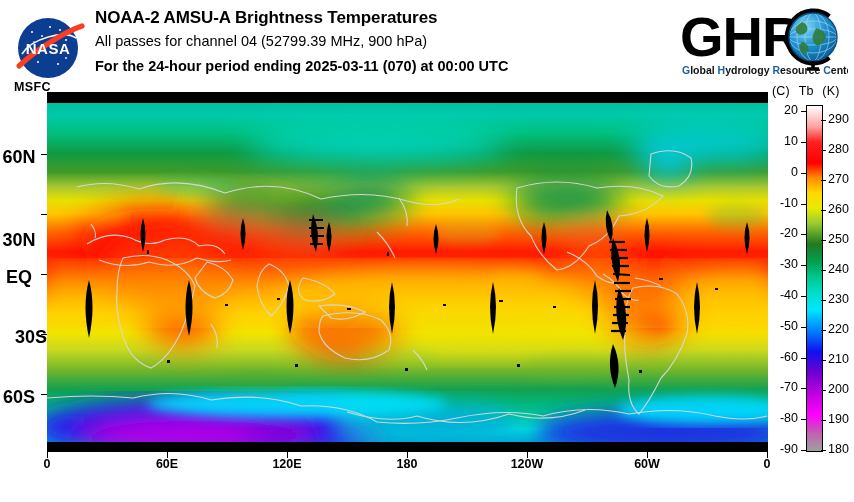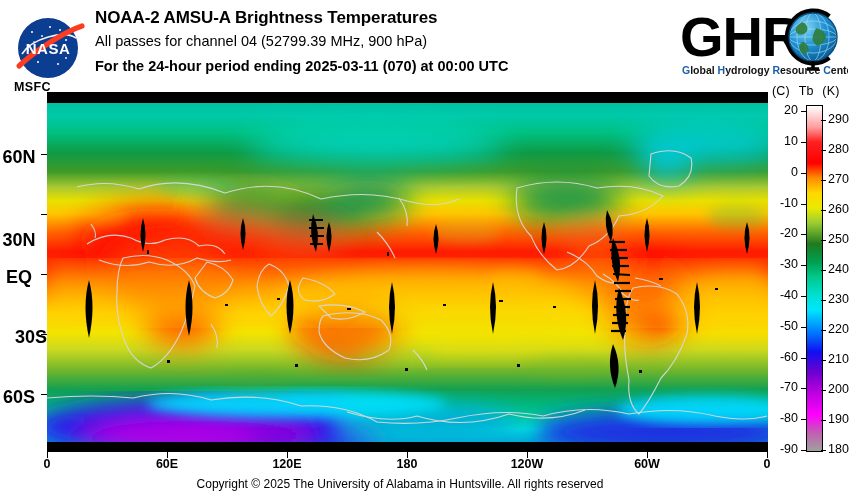--- a/index.html
+++ b/index.html
@@ -361,21 +361,20 @@
 
   <div class="tick" style="left:527px;top:452px;width:1px;height:6px;"></div>
   <div class="lon-lbl" style="left:502px;top:457px;">120W</div>
 
   <div class="tick" style="left:647px;top:452px;width:1px;height:6px;"></div>
   <div class="lon-lbl" style="left:622px;top:457px;">60W</div>
 
   <div class="tick" style="left:767px;top:452px;width:1px;height:6px;"></div>
   <div class="lon-lbl" style="left:742px;top:457px;">0</div>
 
-  <div class="copyright">Copyright © 2025 The University of Alabama in Huntsville.  All rights reserved</div>
 
   <div class="cb-hdr">
     <span>(C)</span>
     <span style="margin-left:5px">Tb</span>
     <span style="margin-left:5px">(K)</span>
   </div>
 
   <div id="cbar">
     <div id="cbar-grad" style="background: linear-gradient(rgb(255, 255, 255) 0%, rgb(255, 159, 159) 6.09%, rgb(255, 32, 32) 10.43%, rgb(255, 0, 0) 16.52%, rgb(255, 140, 0) 20.87%, rgb(255, 216, 0) 25.22%, rgb(234, 234, 0) 29.57%, rgb(155, 204, 51) 33.91%, rgb(31, 122, 31) 40%, rgb(0, 160, 80) 45.22%, rgb(0, 200, 140) 49.57%, rgb(0, 224, 208) 54.78%, rgb(0, 229, 255) 59.13%, rgb(0, 128, 255) 65.22%, rgb(16, 16, 240) 71.3%, rgb(112, 0, 208) 77.39%, rgb(192, 0, 224) 83.48%, rgb(255, 0, 255) 89.57%, rgb(192, 96, 176) 94.78%, rgb(160, 160, 160) 100%);"></div>
   </div>

